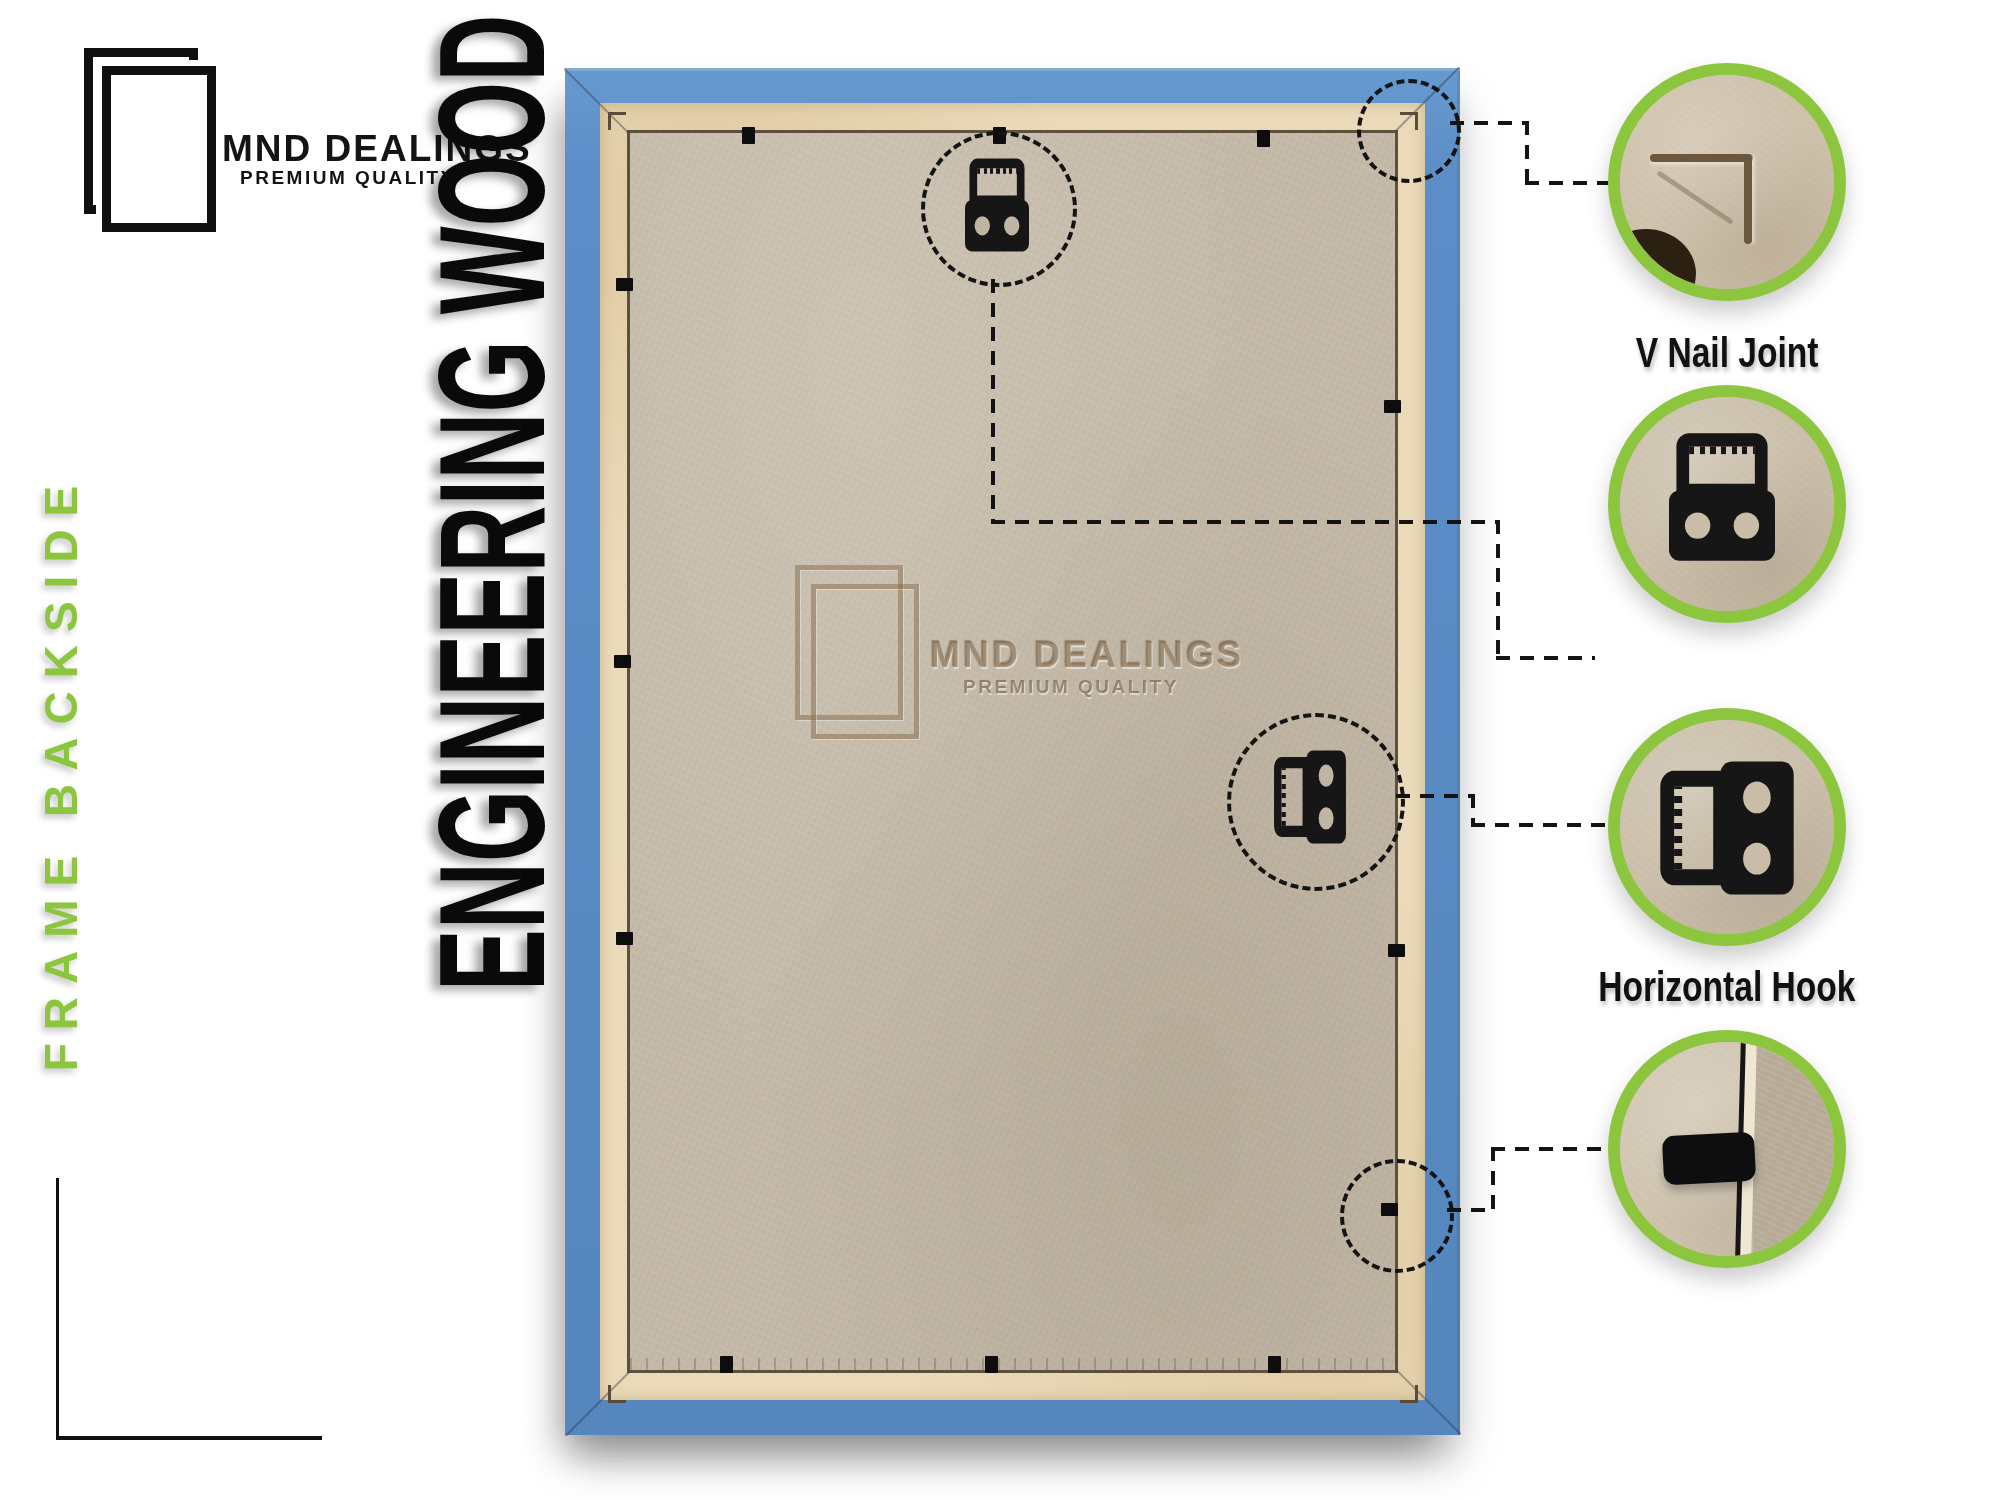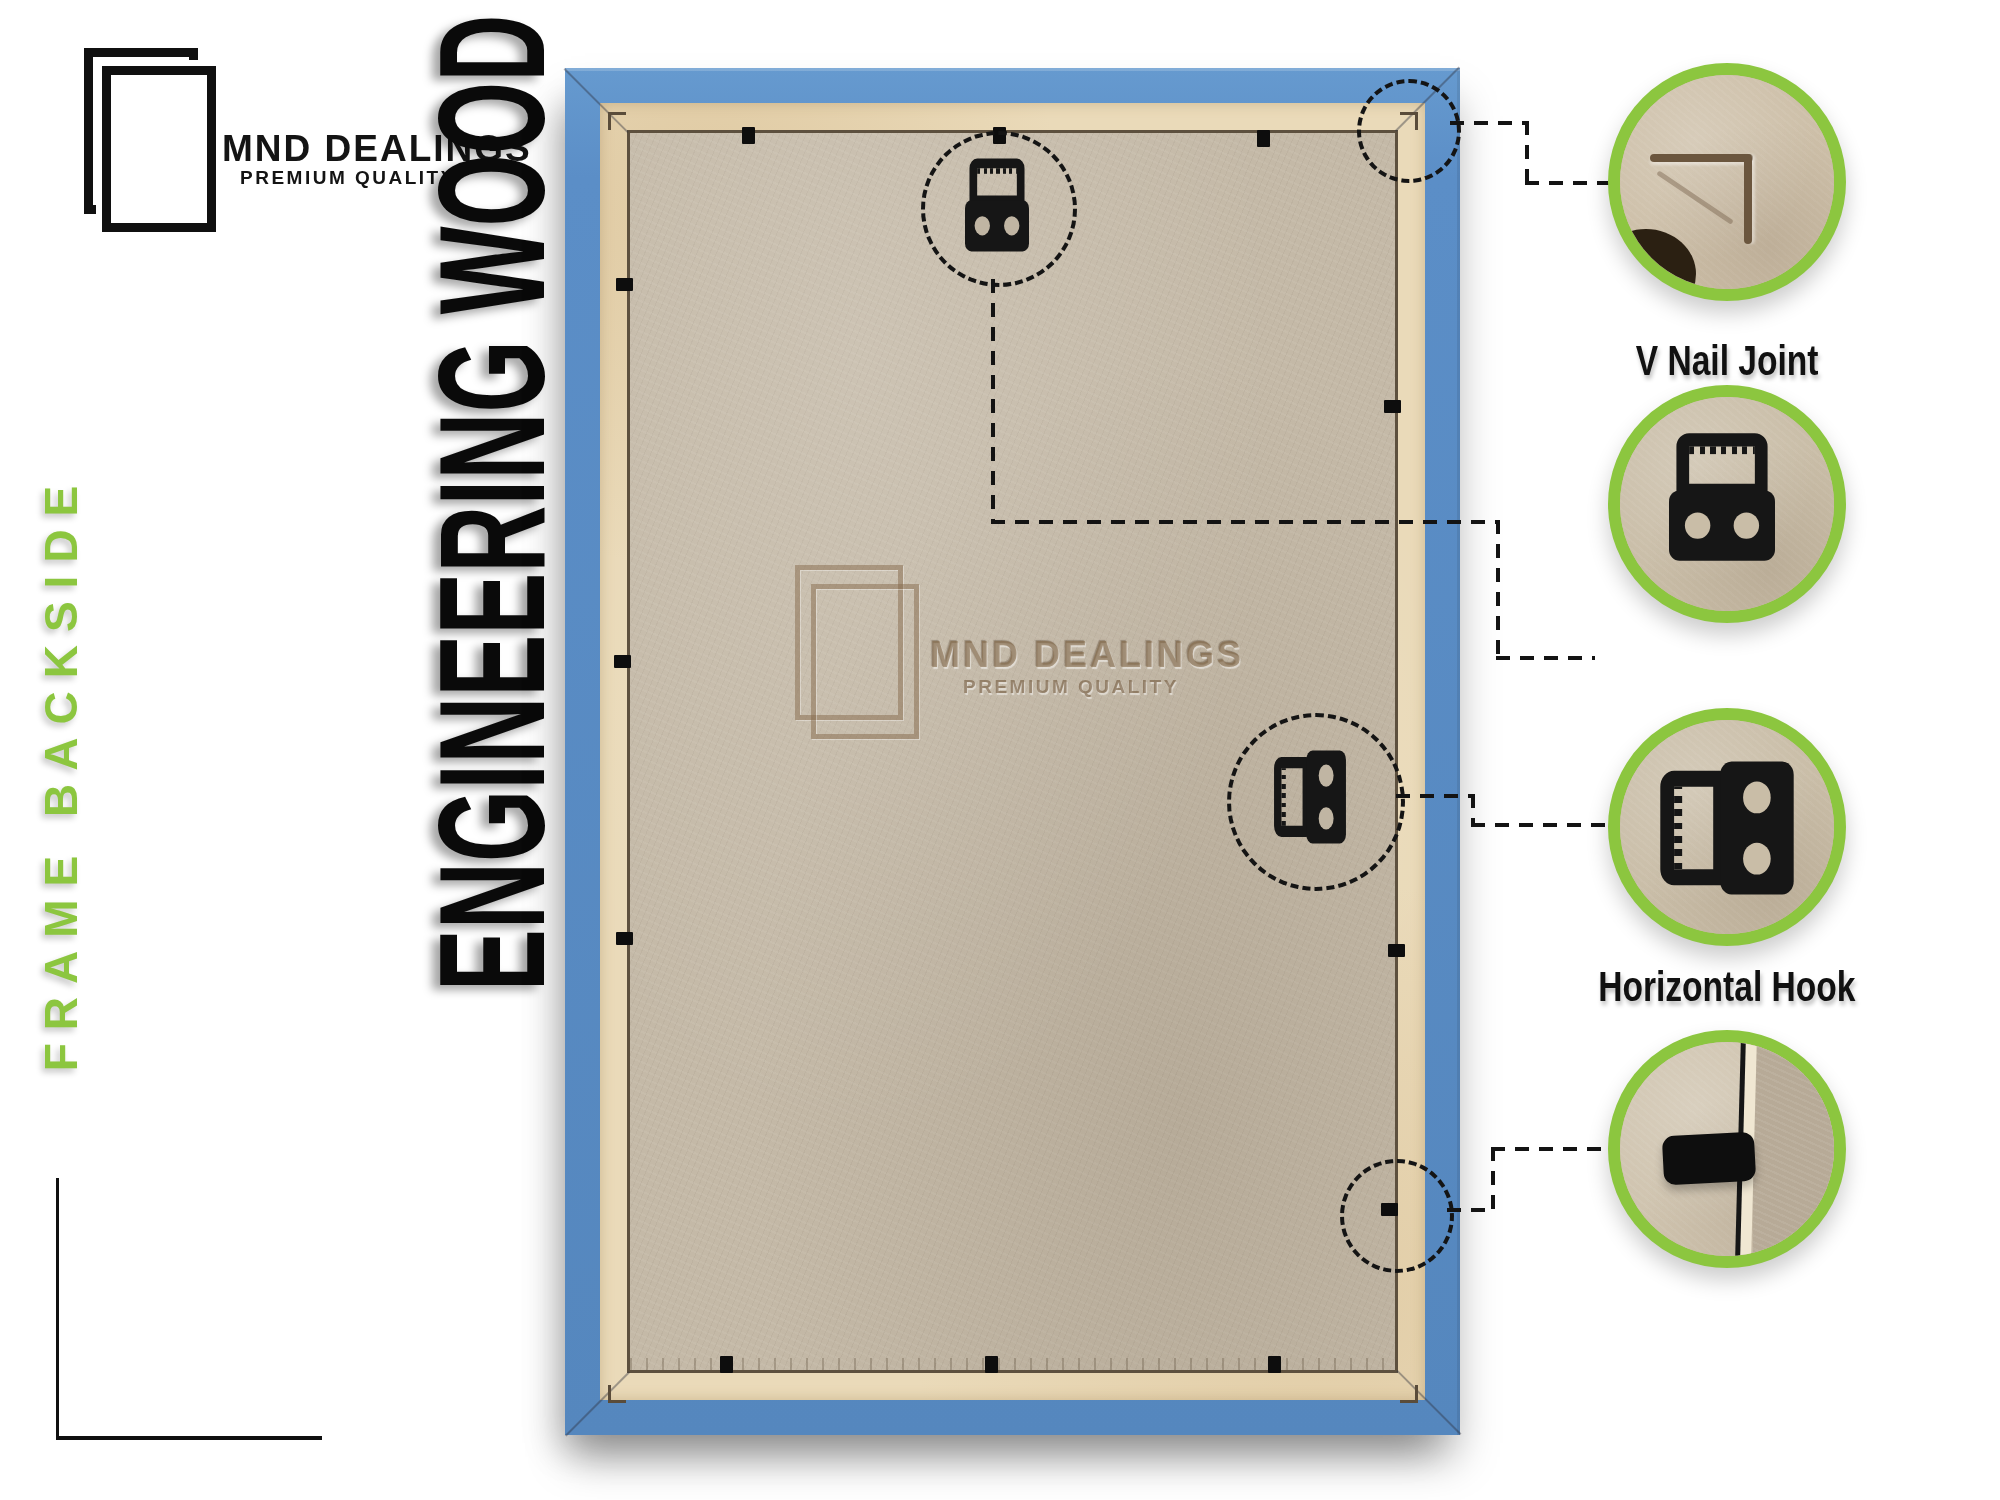--- a/index.html
+++ b/index.html
@@ -227,21 +227,21 @@
   <div class="lead-h" style="left:1491px;top:1147px;width:115px;"></div>
 
   <div class="co-circle" style="top:63px;">
     <div class="co-photo" style="background-color:#CDBFA8;">
       <div class="vn-h"></div>
       <div class="vn-v"></div>
       <div class="vn-diag"></div>
       <div class="vn-blob"></div>
     </div>
   </div>
-  <div class="co-label" style="top:336px;">
+  <div class="co-label" style="top:328px;">
     <span class="cond">V Nail Joint</span>
   </div>
 
   <div class="co-circle" style="top:385px;">
     <div class="co-photo">
       <div class="abs" style="left:52px;top:42px;transform:scale(1.06,1.1);">
         <div class="hook">
           <div class="hook-ring"></div>
           <div class="hook-plate">
             <div class="hook-hole h1"></div>

